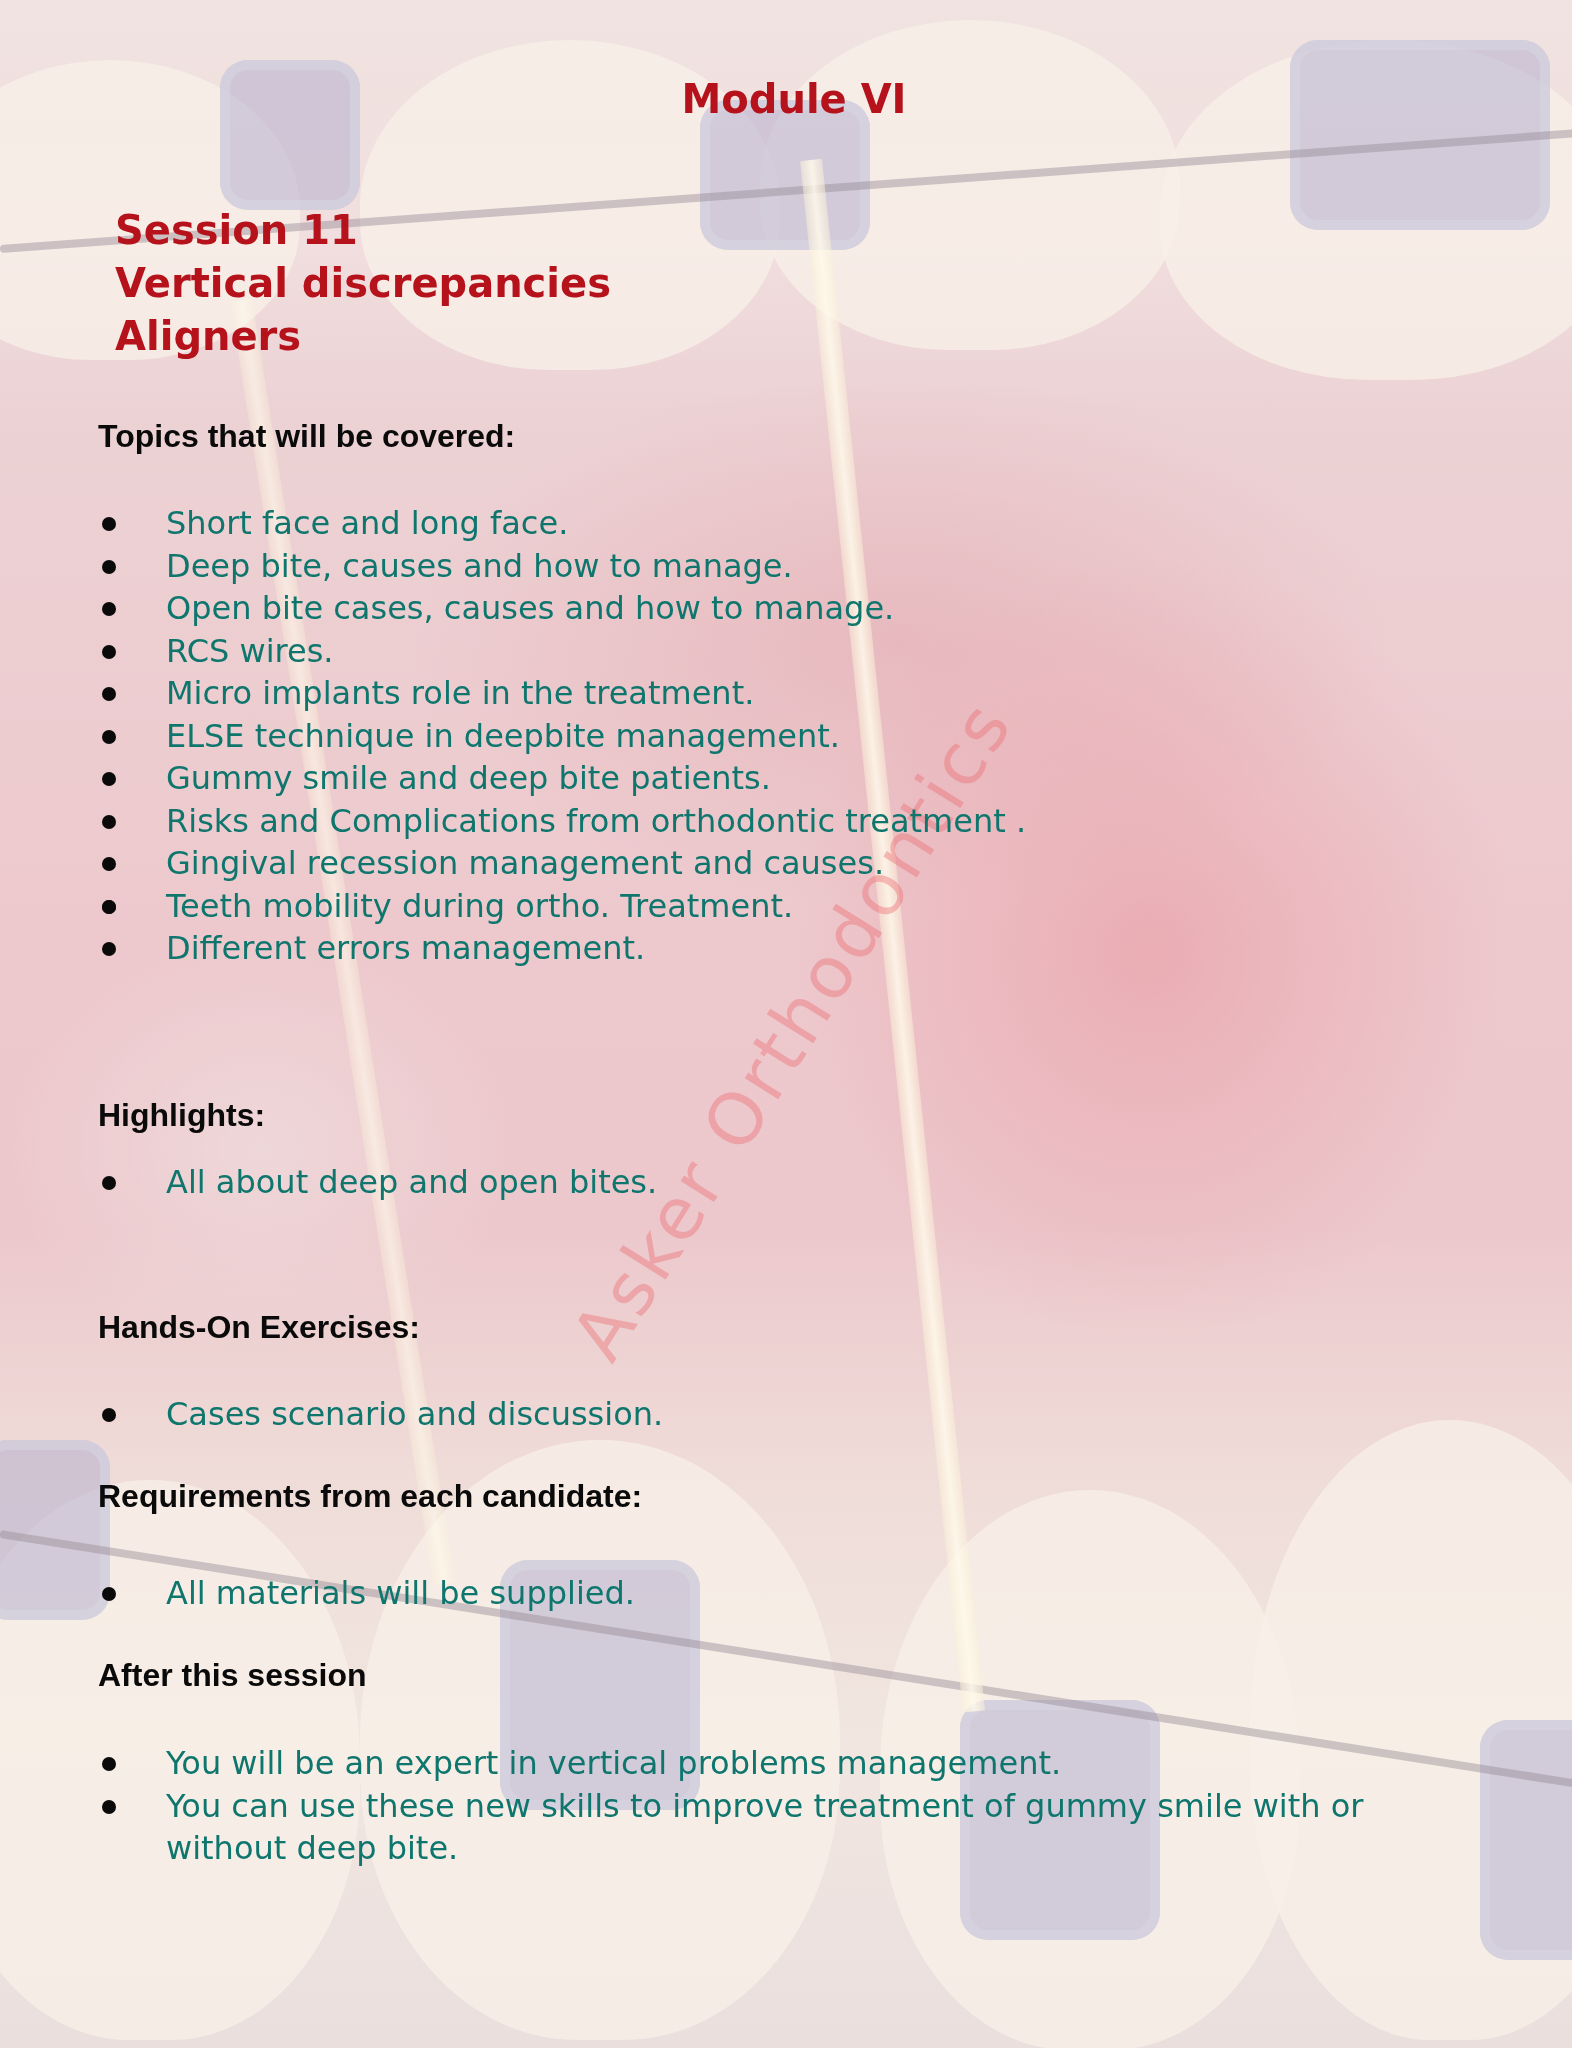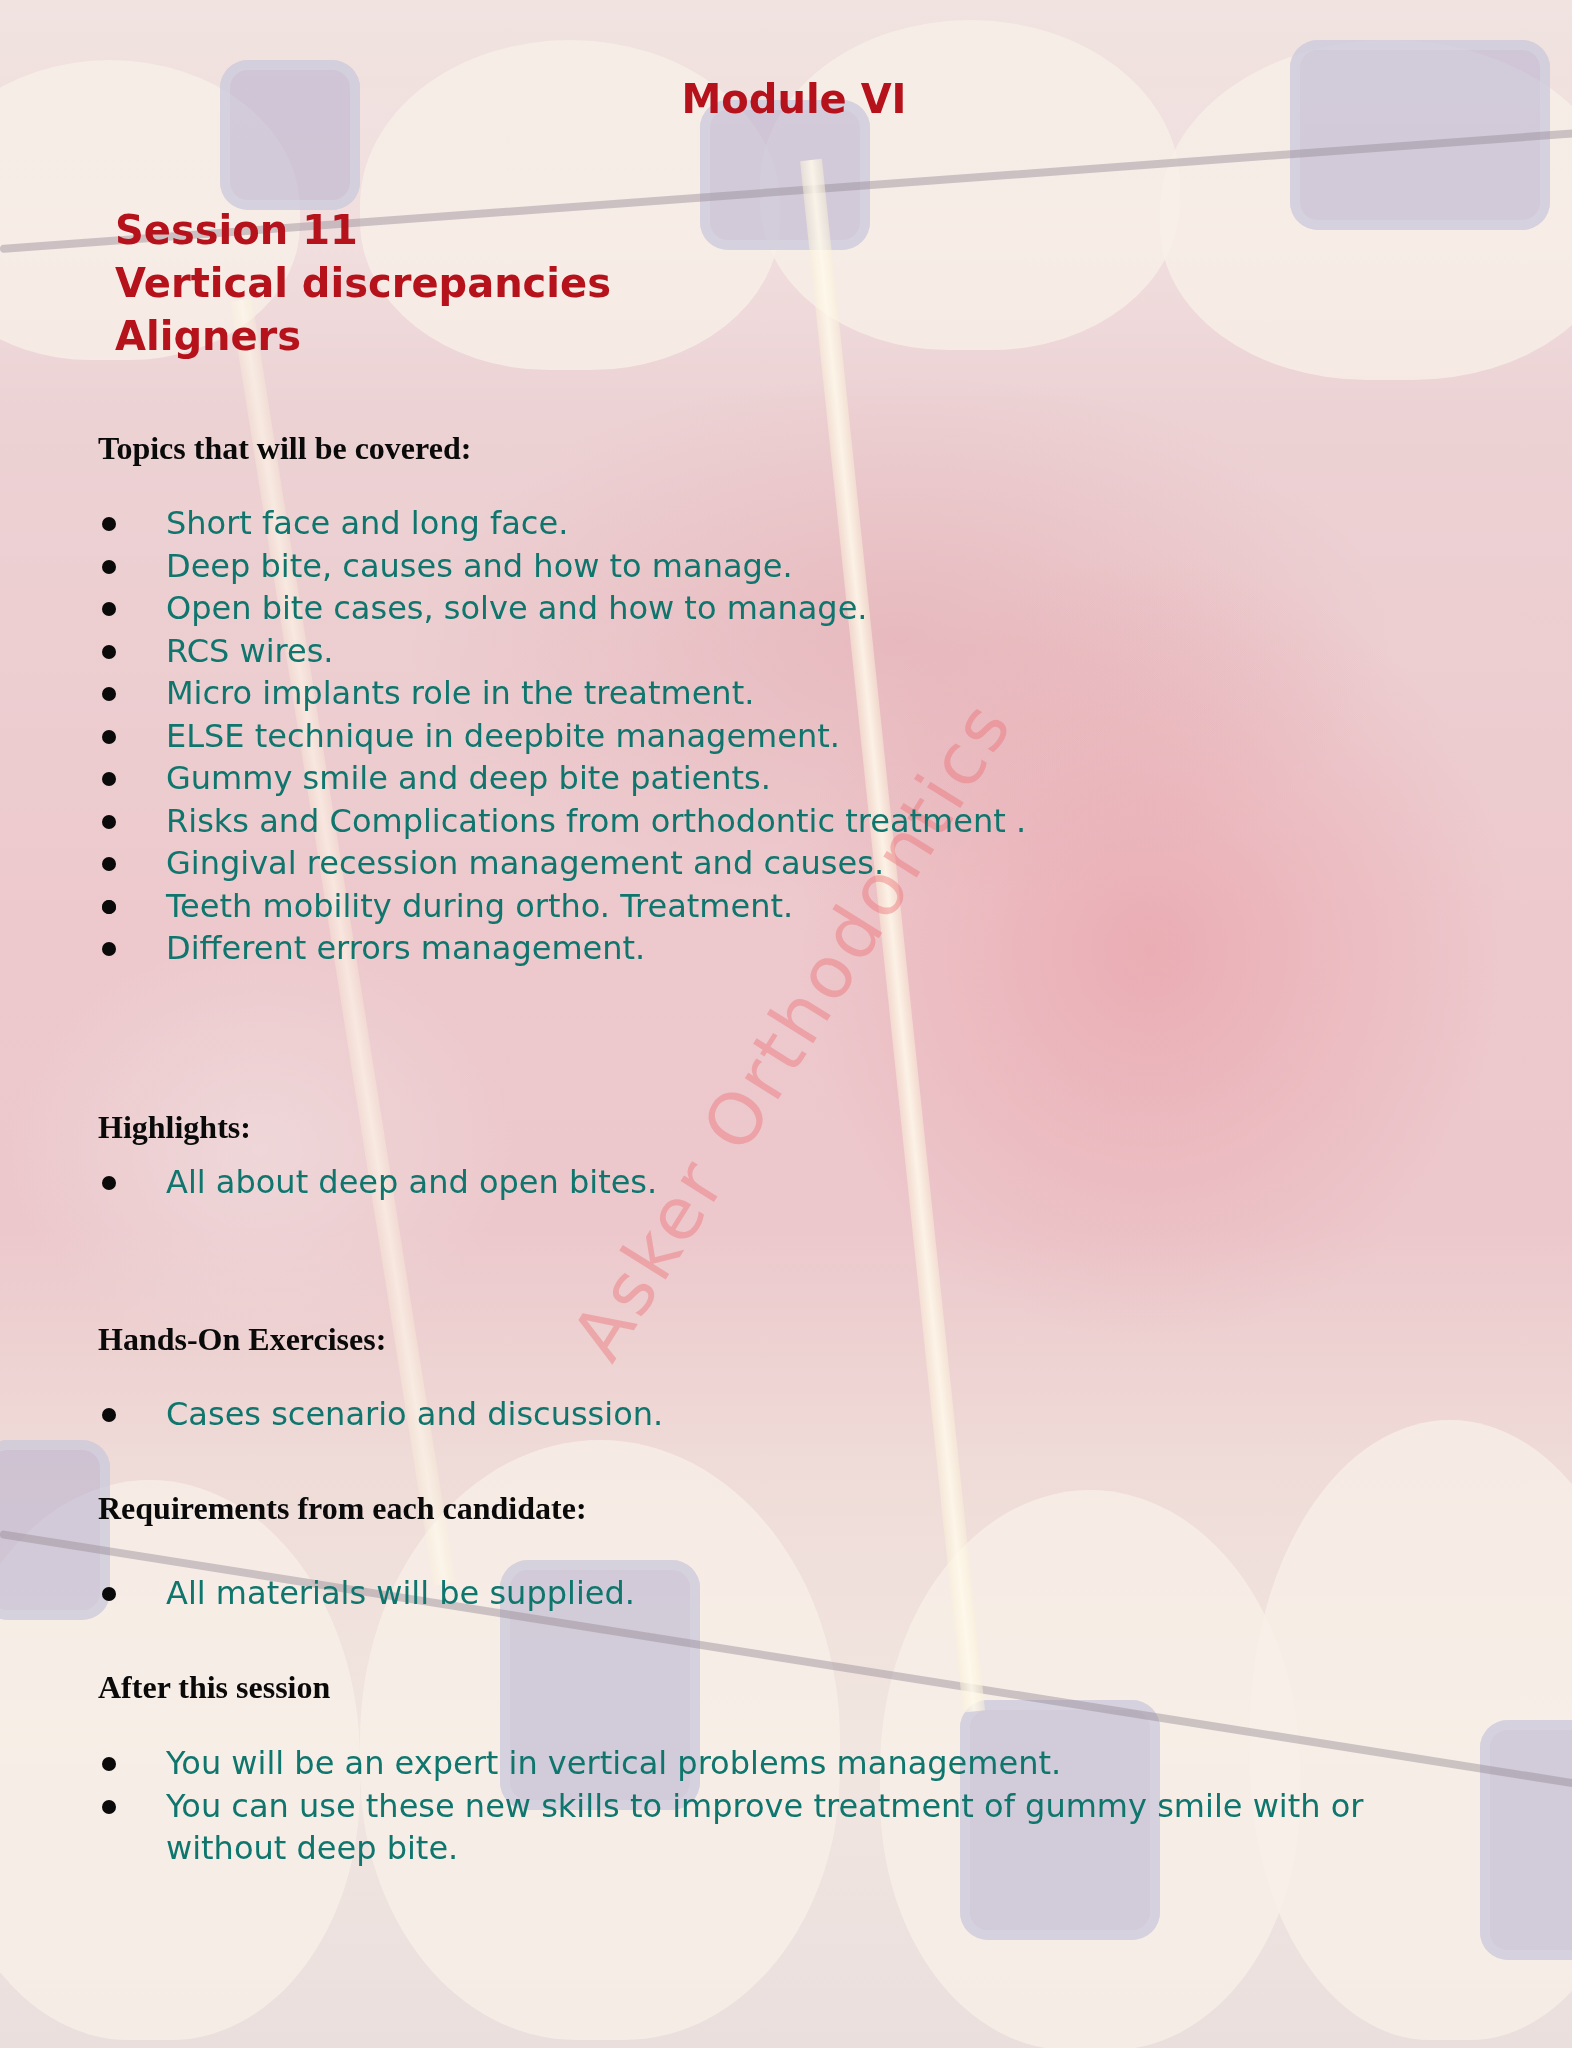--- a/index.html
+++ b/index.html
@@ -74,26 +74,25 @@
       font-family: "DejaVu Sans", sans-serif;
       font-weight: bold;
       font-size: 40px;
       line-height: 53px;
       color: #b5121b;
     }
     .session-block div { white-space: nowrap; }
     .section-heading {
       position: absolute;
       left: 98px;
-      font-family: Liberation Serif, serif;
+      font-family: Liberation Sans, sans-serif;
       font-weight: bold;
       font-size: 32px;
       color: #0a0a0a;
       white-space: nowrap;
-      margin-top: 12px;
     }
     .bullet-list {
       position: absolute;
       left: 98px;
       margin: 0; padding: 0;
       list-style: none;
       font-family: "DejaVu Sans", sans-serif;
       font-size: 32px;
       line-height: 42.5px;
       color: #0f766e;
@@ -151,21 +150,21 @@
   <div class="session-block">
     <div>Session 11</div>
     <div>Vertical discrepancies</div>
     <div>Aligners</div>
   </div>
 
   <div class="section-heading" style="top:418px;">Topics that will be covered:</div>
   <ul class="bullet-list" style="top:502px;">
     <li><span class="dot"></span><span>Short face and long face.</span></li>
     <li><span class="dot"></span><span>Deep bite, causes and how to manage.</span></li>
-    <li><span class="dot"></span><span>Open bite cases, solve and how to manage.</span></li>
+    <li><span class="dot"></span><span>Open bite cases, causes and how to manage.</span></li>
     <li><span class="dot"></span><span>RCS wires.</span></li>
     <li><span class="dot"></span><span>Micro implants role in the treatment.</span></li>
     <li><span class="dot"></span><span>ELSE technique in deepbite management.</span></li>
     <li><span class="dot"></span><span>Gummy smile and deep bite patients.</span></li>
     <li><span class="dot"></span><span>Risks and Complications from orthodontic treatment .</span></li>
     <li><span class="dot"></span><span>Gingival recession management and causes.</span></li>
     <li><span class="dot"></span></li>
     <li><span class="dot"></span><span>Teeth mobility during ortho. Treatment.</span></li>
     <li><span class="dot"></span><span>Different errors management.</span></li>
   </ul>

